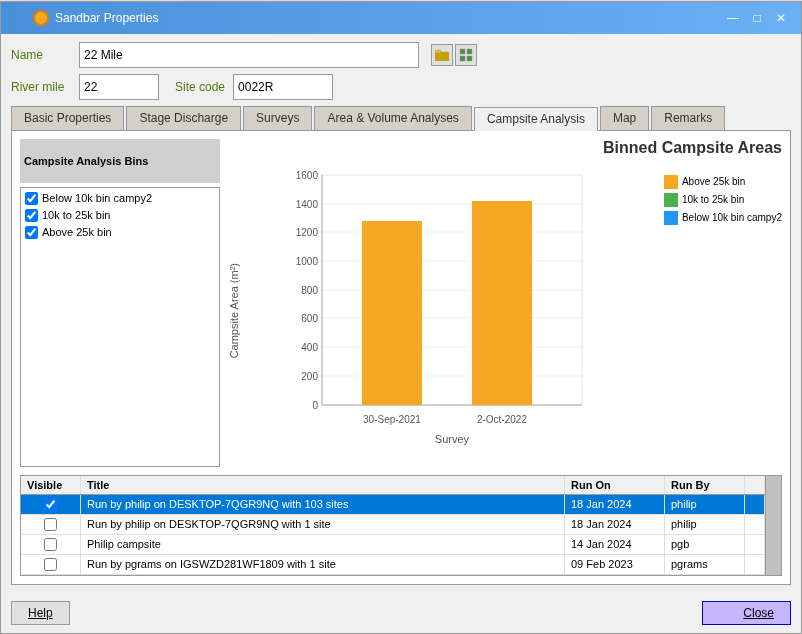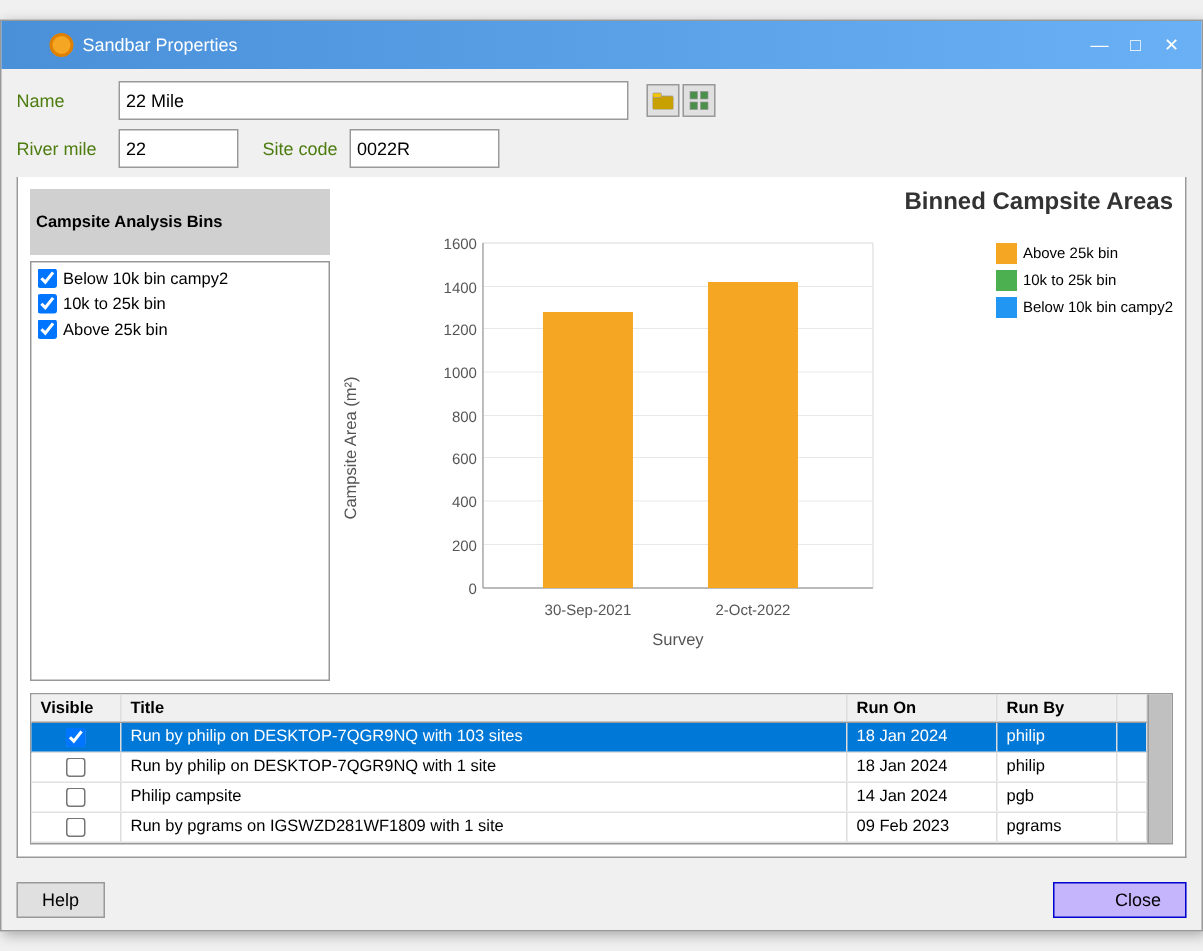--- a/index.html
+++ b/index.html
@@ -231,20 +231,21 @@
     .row-checkbox-cell {
       display: flex;
       align-items: center;
       justify-content: center;
     }
     .bottom-bar {
       padding: 8px 10px;
       display: flex;
       justify-content: space-between;
       align-items: flex-end;
+      text-decoration: underline;
     }
     .btn {
       padding: 4px 16px;
       border: 1px solid #999;
       background: #e0e0e0;
       cursor: pointer;
       font-size: 12px;
     }
     .btn-close {
       background: #c4b5fd;
@@ -302,20 +303,29 @@
         </div>
       </div>
     </div>
     <div class="form-row">
       <span class="form-label">River mile</span>
       <input class="form-input river-input" type="text" value="22" style="">
       <span class="form-label" style="width:auto; margin-left:8px;">Site code</span>
       <input class="form-input site-input" type="text" value="0022R" style="">
     </div>
 
+    <div class="tabs">
+      <div class="tab">Basic Properties</div>
+      <div class="tab">Stage Discharge</div>
+      <div class="tab">Surveys</div>
+      <div class="tab">Area &amp; Volume Analyses</div>
+      <div class="tab active">Campsite Analysis</div>
+      <div class="tab">Map</div>
+      <div class="tab">Remarks</div>
+    </div>
 
     <div class="tab-content">
       <div class="campsite-layout">
 
         <div class="left-panel">
           <div class="bins-label">Campsite Analysis Bins</div>
           <div class="bins-list">
             <div class="bin-item">
               <input type="checkbox" checked="" style="">
               <span>Below 10k bin campy2</span>

